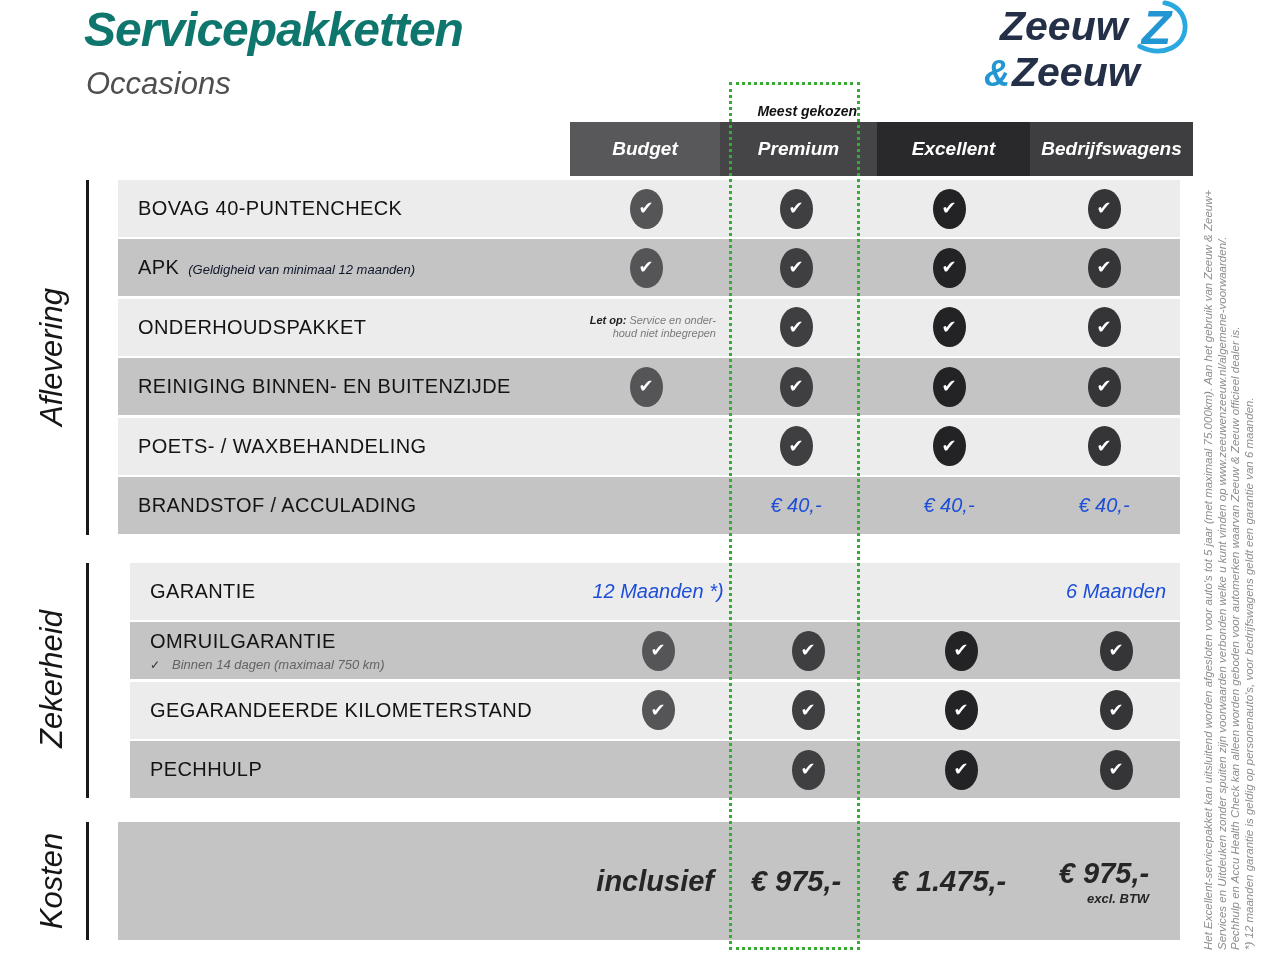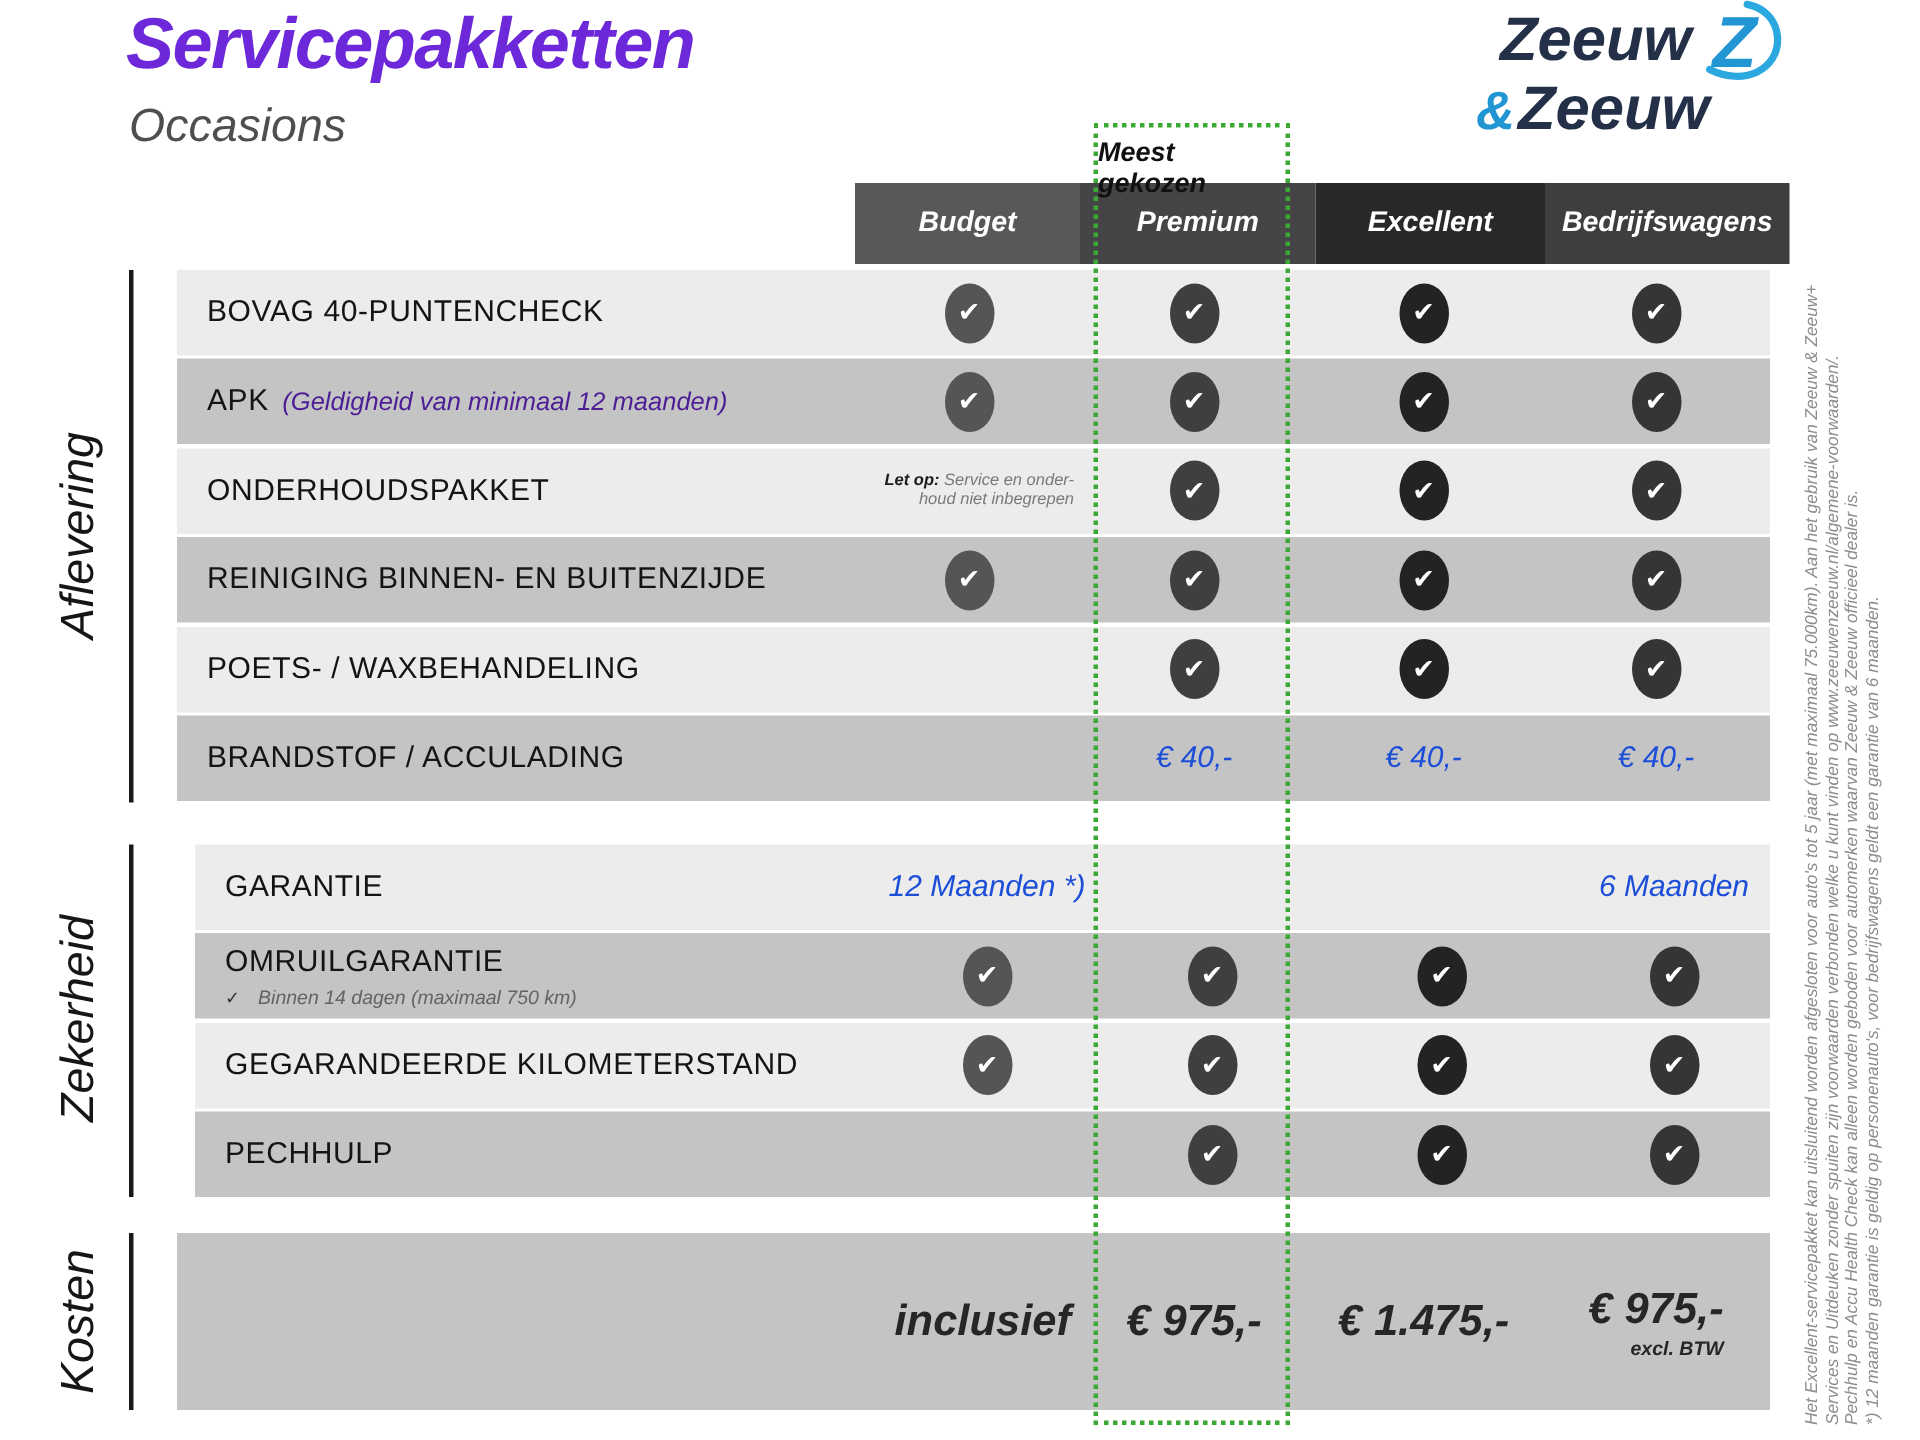--- a/index.html
+++ b/index.html
@@ -5,21 +5,21 @@
   :root{
     --green:#3aaa35; --navy:#243048; --blue:#2196d3;
     --row-light:#ececec; --row-dark:#c4c4c4;
   }
   *{box-sizing:border-box;}
   body{margin:0;background:#fff;font-family:"Liberation Sans",sans-serif;}
   .page{position:relative;width:1280px;height:960px;background:#fff;overflow:hidden;}
 
   
   .title{position:absolute;left:84px;top:2px;margin:0;font-size:48px;font-style:italic;
-         font-weight:700;color:#6d28d9;letter-spacing:-1px;text-align:center;}
+         font-weight:700;color:#0f766e;letter-spacing:-1px;text-align:center;}
   .subtitle{position:absolute;left:86px;top:66px;font-size:31px;font-style:italic;color:#4f4f4f;}
 
   
   .logo{position:absolute;left:984px;top:6px;color:var(--navy);line-height:1;}
   .logo-line1{display:flex;align-items:flex-start;padding-left:16px;font-size:41px;
               font-weight:700;font-style:italic;}
   .logo-z{margin-left:2px;margin-top:-6px;}
   .logo-line2{font-size:41px;font-weight:700;font-style:italic;margin-top:-2px;}
   .logo-amp{color:var(--blue);margin-right:2px;font-size:36px;}
 
@@ -29,21 +29,21 @@
 
   
   .section{position:absolute;left:118px;width:1062px;}
   .row{position:relative;height:57px;margin-bottom:2.4px;}
   .row.light{background:var(--row-light);}
   .row.dark{background:var(--row-dark);}
   .row.kosten{height:118px;margin-bottom:0;}
   .row-label{position:absolute;left:20px;top:0;bottom:0;display:flex;flex-direction:column;
              justify-content:center;z-index:2;}
   .row-label .main{font-size:20px;color:#141414;letter-spacing:.4px;}
-  .inline-sub{font-size:17px;font-style:italic;color:#4c1d95;letter-spacing:0;margin-left:9px;}
+  .inline-sub{font-size:13px;font-style:italic;color:#0f172a;letter-spacing:0;margin-left:9px;}
   .sub-check{font-size:13px;font-style:italic;color:#636363;margin-top:4px;}
   .sub-check .tick{font-style:normal;color:#333;margin-right:12px;font-size:12px;}
 
   .cell{position:absolute;top:0;bottom:0;display:flex;align-items:center;justify-content:center;}
   .cell-budget{left:452px;width:152px;}
   .cell-premium{left:602px;width:152px;}
   .cell-excellent{left:755px;width:152px;}
   .cell-bedrijfswagens{left:911px;width:150px;}
 
   .check{width:33px;height:40px;border-radius:50%;display:flex;align-items:center;
@@ -60,21 +60,21 @@
 
   
   .vline{position:absolute;left:86px;width:3px;background:#191919;}
   .vlabel{position:absolute;width:300px;height:44px;display:flex;align-items:center;
           justify-content:center;font-size:31px;font-style:italic;color:#161616;
           transform:rotate(-90deg);}
 
   
   .highlight-box{position:absolute;left:729px;top:82px;width:131px;height:868px;
                  border:3px dotted var(--green);z-index:6;pointer-events:none;}
-  .badge{position:absolute;top:6px;left:0;right:0;text-align:left;font-size:18px;
+  .badge{position:absolute;top:18px;left:0;right:0;text-align:right;font-size:14px;
          font-weight:700;font-style:italic;color:#101010;}
 
   
   .footnote{position:absolute;left:1202px;top:950px;width:832px;height:54px;
             transform-origin:0 0;transform:rotate(-90deg);font-size:11.5px;font-style:italic;
             color:#8d8d8d;line-height:13.5px;white-space:nowrap;}
 </style>
 </head>
 <body>
 

